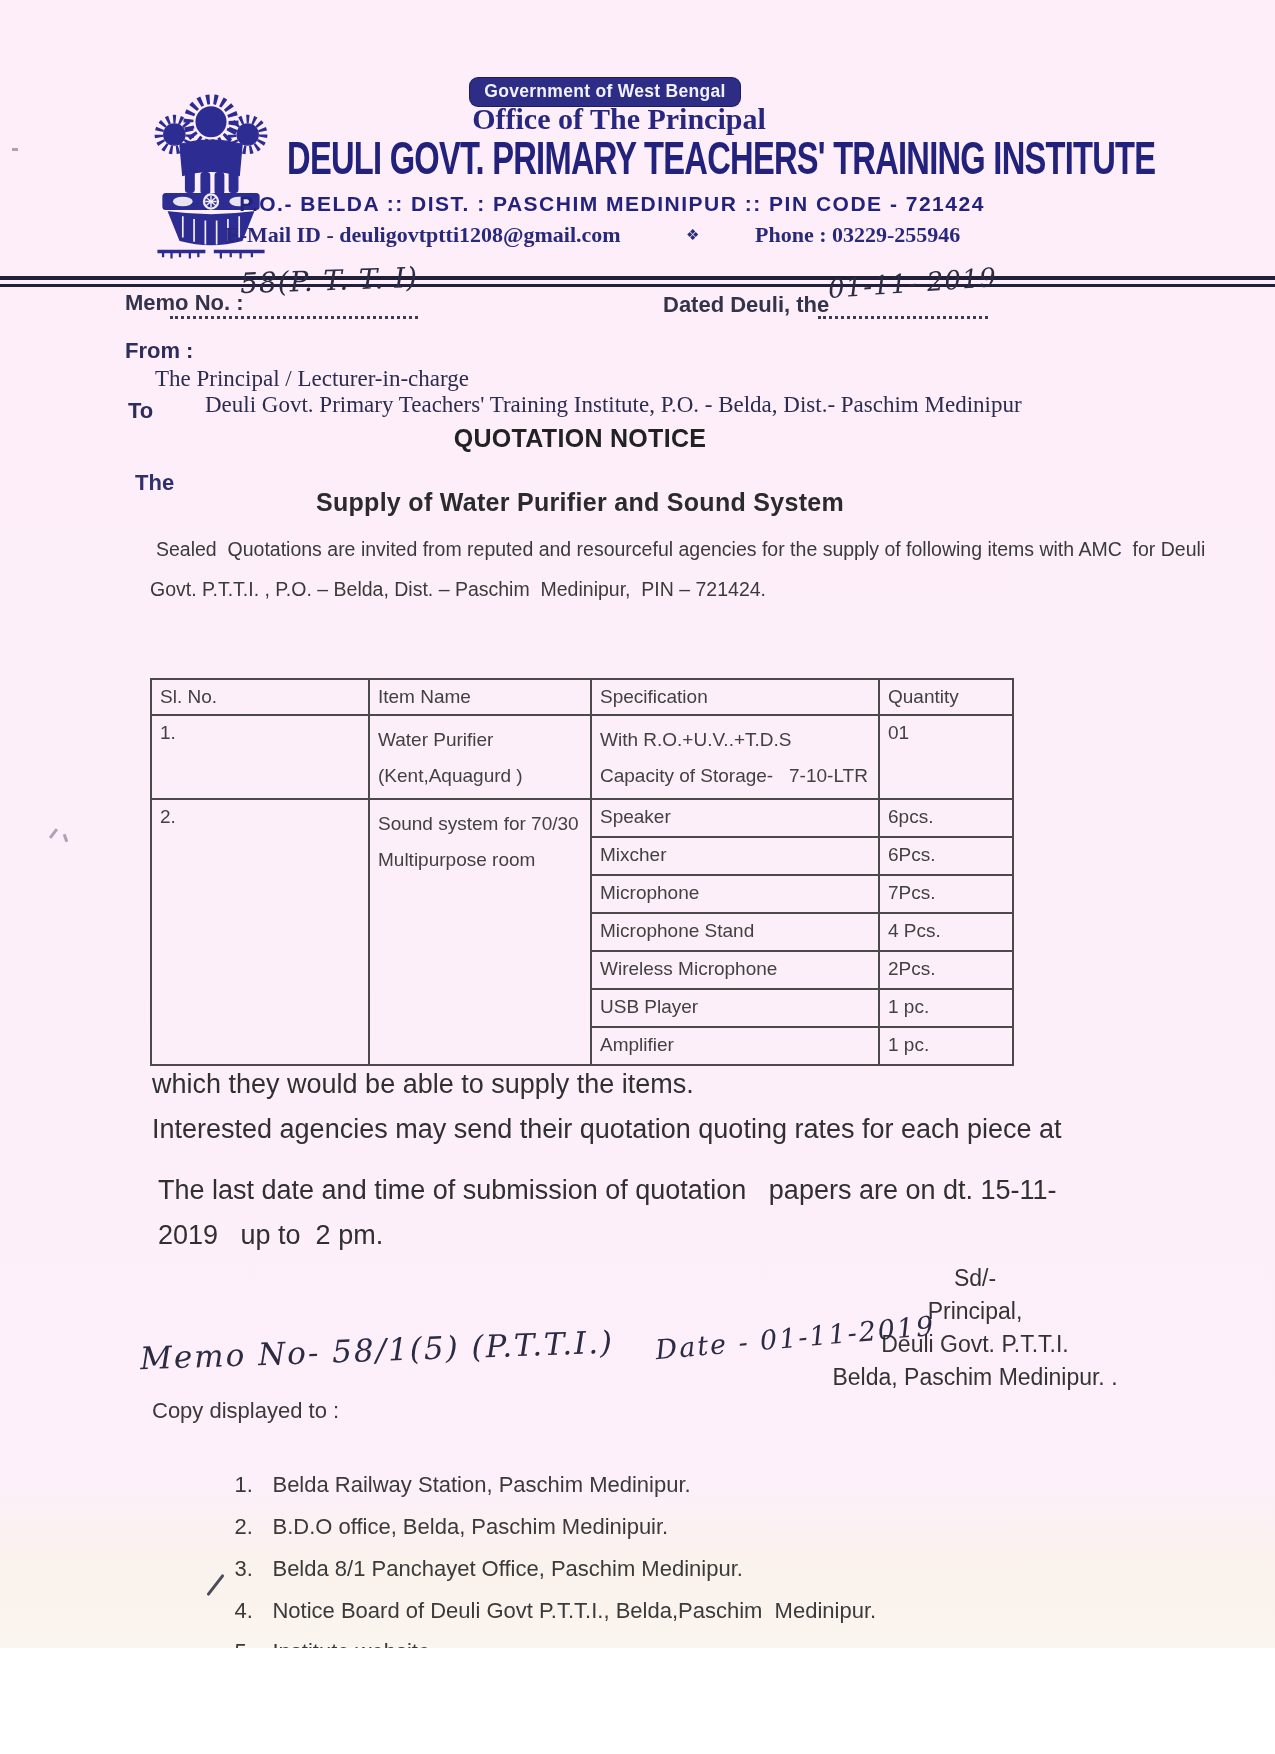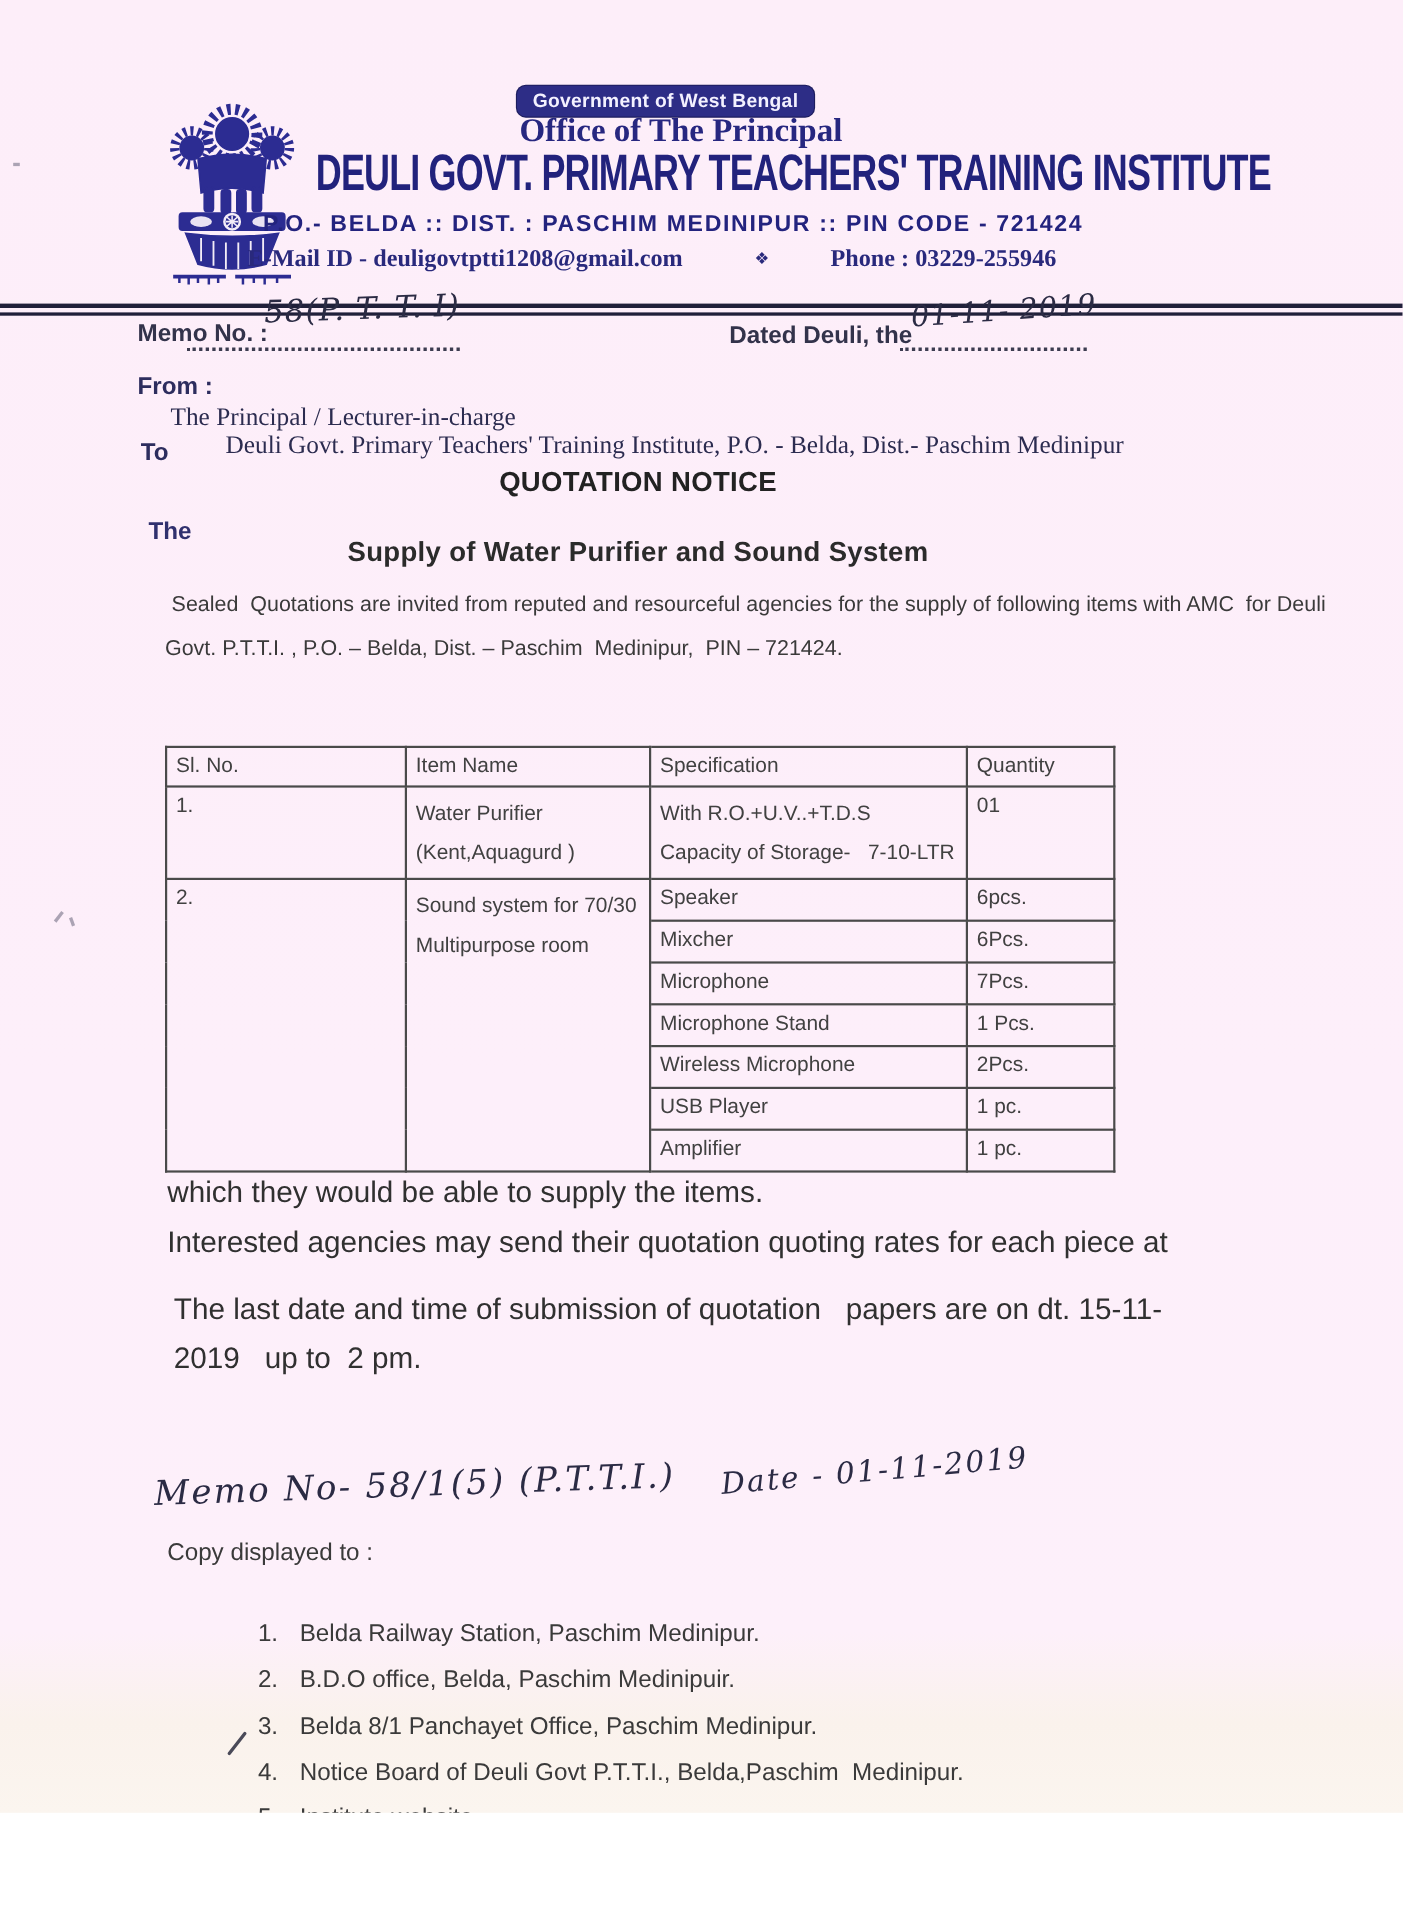--- a/index.html
+++ b/index.html
@@ -205,21 +205,21 @@
     <tr>
       <td class="sub">Mixcher</td>
       <td class="sub">6Pcs.</td>
     </tr>
     <tr>
       <td class="sub">Microphone</td>
       <td class="sub">7Pcs.</td>
     </tr>
     <tr>
       <td class="sub">Microphone Stand</td>
-      <td class="sub">1 Pcs.</td>
+      <td class="sub">4 Pcs.</td>
     </tr>
     <tr>
       <td class="sub">Wireless Microphone</td>
       <td class="sub">2Pcs.</td>
     </tr>
     <tr>
       <td class="sub">USB Player</td>
       <td class="sub">1 pc.</td>
     </tr>
     <tr>
@@ -231,20 +231,26 @@
 
   <div class="abs para" style="left:152px;top:1062px;width:880px;">
     <span>which they would be able to supply the items.</span>
     <span>Interested agencies may send their quotation quoting rates for each piece at</span>
   </div>
   <div class="abs para" style="left:158px;top:1168px;width:880px;">
     <span>The last date and time of submission of quotation   papers are on dt. 15-11-</span>
     <span>2019   up to  2 pm.</span>
   </div>
 
+  <div class="sig" style="top:1262px;">
+    <span>Sd/-</span>
+    <span>Principal,</span>
+    <span>Deuli Govt. P.T.T.I.</span>
+    <span>Belda, Paschim Medinipur.   .</span>
+  </div>
 
   <div class="abs hand" style="left:140px;top:1332px;font-size:31px;transform:rotate(-2deg);letter-spacing:2px;">Memo No- 58/1(5) (P.T.T.I.)</div>
   <div class="abs hand" style="left:655px;top:1322px;font-size:27px;transform:rotate(-5deg);letter-spacing:2px;">Date - 01-11-2019</div>
 
   <div class="abs copy-label" style="left:152px;top:1398px;">Copy displayed to :</div>
 
   <div class="copy-item" style="top:1446px;">
     <span class="num">1.</span><span>Belda Railway Station, Paschim Medinipur.</span>
   </div>
   <div class="copy-item" style="top:1488px;">

